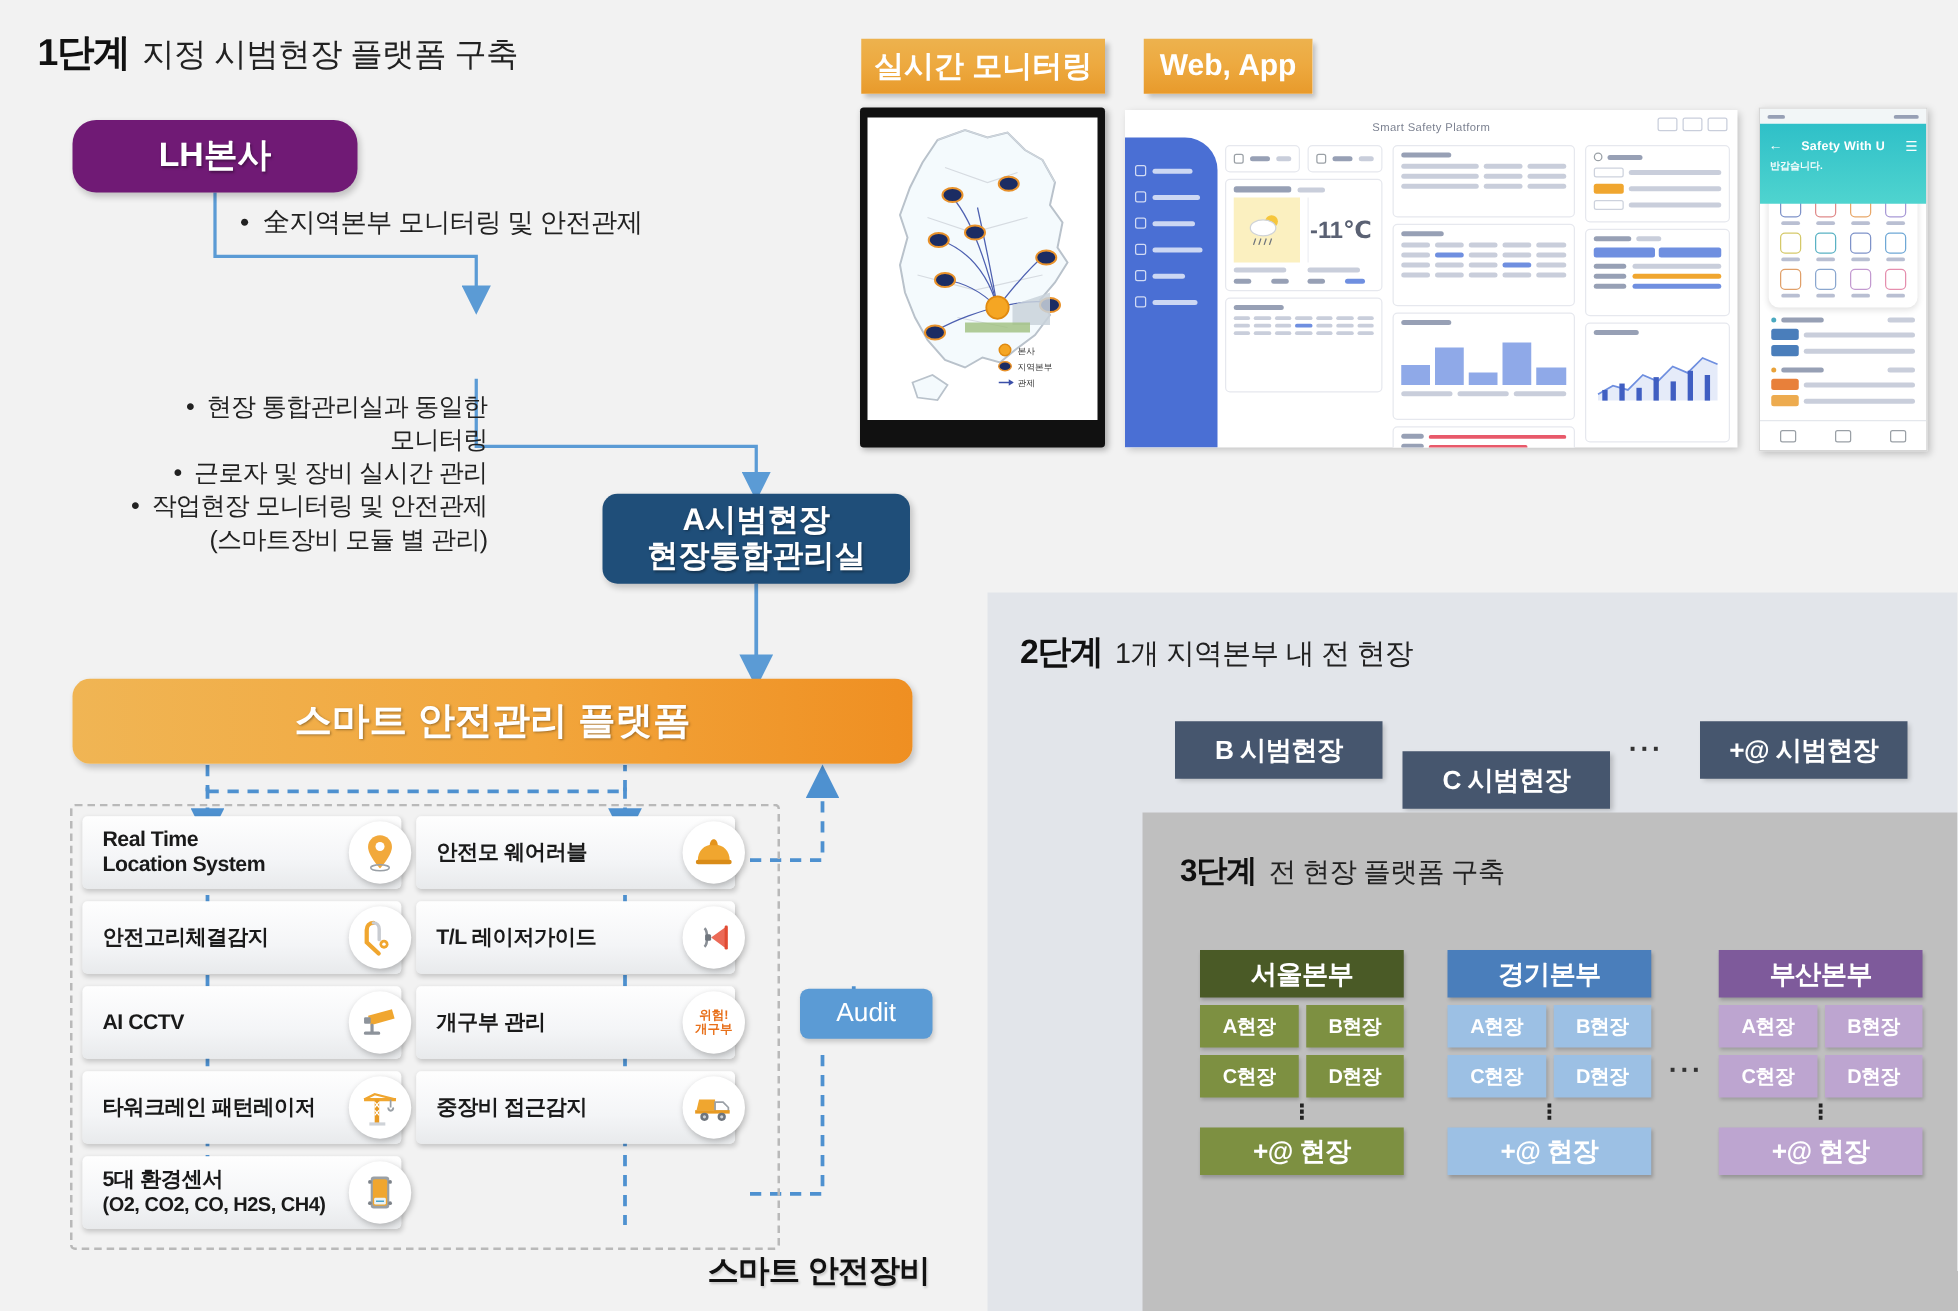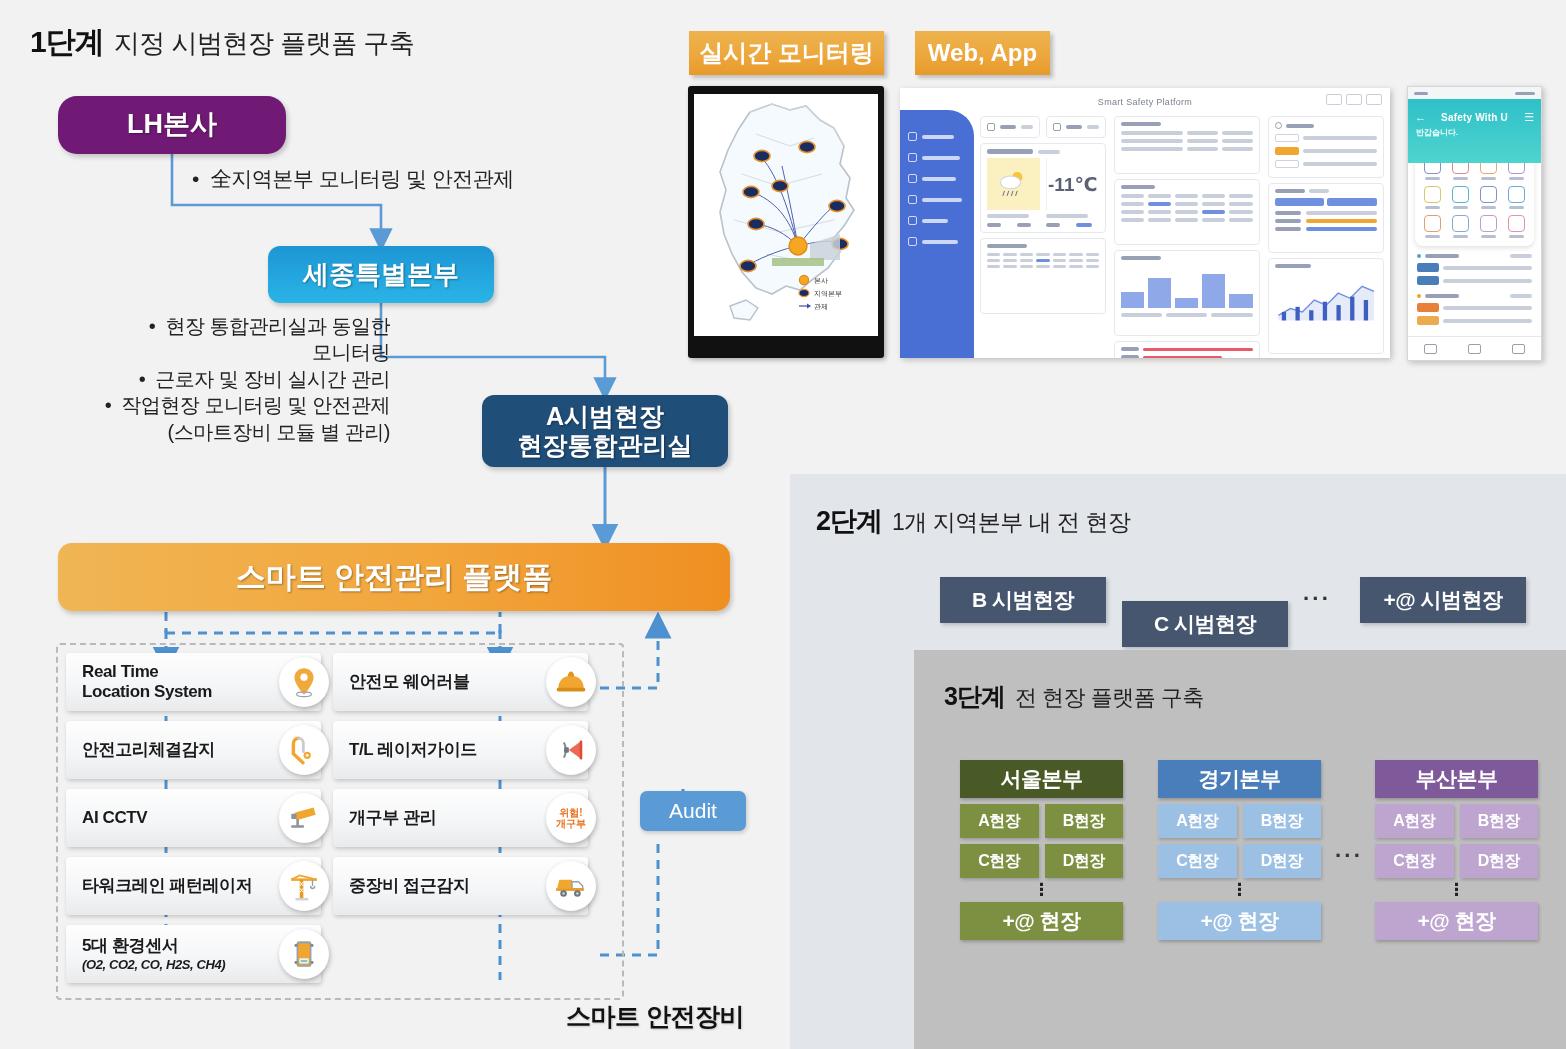--- a/index.html
+++ b/index.html
@@ -82,21 +82,21 @@
     grid-auto-rows: 58px; row-gap: 10px;
   }
   .equip-item {
     position: relative; display: flex; align-items: center;
     background: linear-gradient(180deg,#fefefe 0%,#f4f5f7 60%,#e8eaec 100%);
     border-radius: 4px;
     box-shadow: 1px 2px 4px rgba(0,0,0,0.18);
     padding-left: 16px; padding-right: 58px;
   }
   .equip-label { font-size: 17px; font-weight: bold; color: #1a1a1a; line-height: 1.2; letter-spacing: -0.4px; }
-  .equip-sub { font-size: 13px; font-weight: bold; color: #1a1a1a; letter-spacing: -0.4px; font-style: italic; }
+  .equip-sub { font-size: 16px; font-weight: bold; color: #1a1a1a; letter-spacing: -0.4px; }
   .equip-icon {
     position: absolute; right: -8px; top: 50%; transform: translateY(-50%);
     width: 50px; height: 50px; border-radius: 50%;
     background: #fff; box-shadow: 1px 2px 5px rgba(0,0,0,0.25);
     display: flex; align-items: center; justify-content: center;
   }
   .equip-icon svg { width: 34px; height: 34px; display: block; }
   .icon-text { font-size: 10px; font-weight: bold; color: #e8701a; line-height: 1.15; text-align: center; }
 
   #audit-btn {
@@ -241,23 +241,20 @@
   </div>
 
   <div class="abs flowbox" id="box-lh">
     <span>LH본사</span>
   </div>
 
   <ul class="abs bullets" id="bullets-1">
     <li>全지역본부 모니터링 및 안전관제</li>
   </ul>
 
-  <div class="abs flowbox" id="box-sejong">
-    <span>세종특별본부</span>
-  </div>
 
   <ul class="abs bullets" id="bullets-2">
     <li class="dot">현장 통합관리실과 동일한</li>
     <li>모니터링</li>
     <li class="dot">근로자 및 장비 실시간 관리</li>
     <li class="dot">작업현장 모니터링 및 안전관제</li>
     <li>(스마트장비 모듈 별 관리)</li>
   </ul>
 
   <div class="abs flowbox" id="box-asite">

